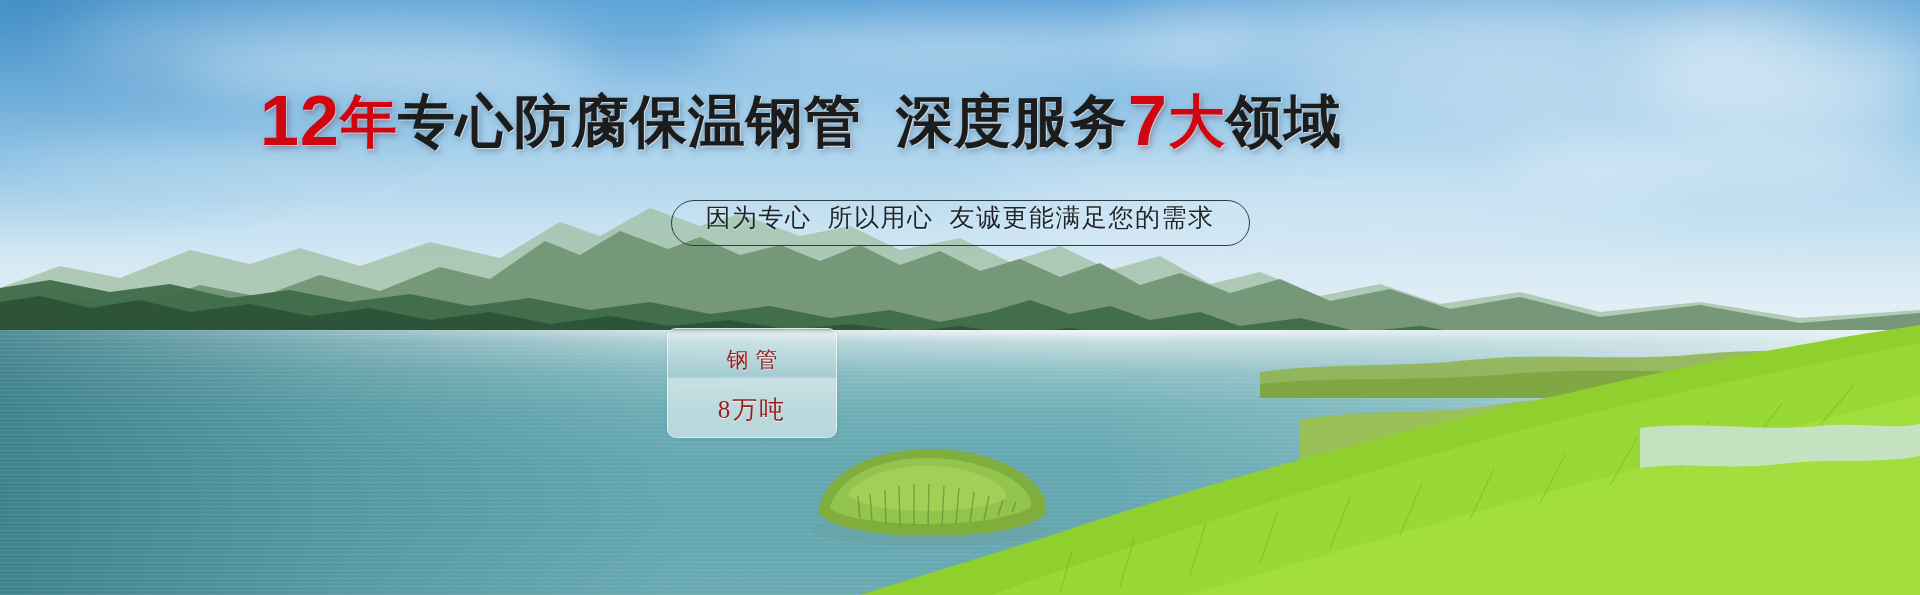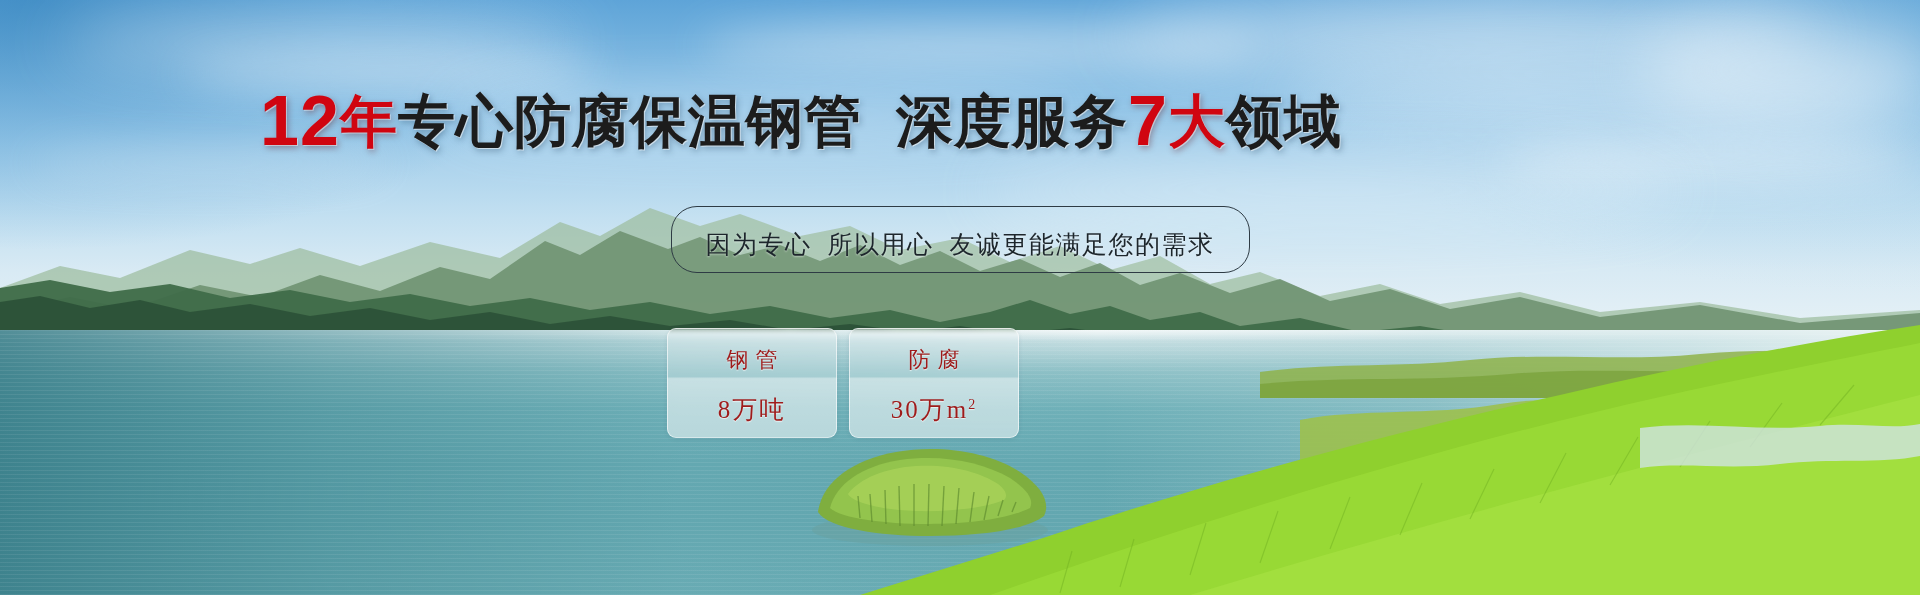--- a/index.html
+++ b/index.html
@@ -191,28 +191,27 @@
   .subtitle-wrap {
     position: absolute;
     left: 0; top: 200px;
     width: 1920px;
     text-align: center;
   }
   .subtitle {
     display: inline-block;
     border: 1.6px solid #2e3b44;
     border-radius: 26px;
-    padding: 21px 34px 11px 34px;
+    padding: 0 34px 11px 34px;
     font-size: 25px;
     color: #1d262c;
     letter-spacing: 1.5px;
     white-space: nowrap;
     background: rgba(255,255,255,0.04);
     text-shadow: 0 1px 2px rgba(255,255,255,0.5);
-    margin-top: 6px;
   }
   .subtitle .sp { display:inline-block; width: 16px; }
 
   
   .cards {
     position: absolute;
     left: 655px; top: 328px;
     display: flex;
     gap: 12px;
     padding-left: 12px;
@@ -420,22 +419,18 @@
       </div>
     </div>
 
     <div class="cards">
 
       <div class="card">
         <div class="k">钢管</div>
         <div class="v"><span>8万吨</span><sup></sup></div>
       </div>
 
-      <div class="card">
-        <div class="k">防腐</div>
-        <div class="v"><span>30万m</span><sup>2</sup></div>
-      </div>
 
 
     </div>
 
   </div>
 </div>
 
 </body></html>

